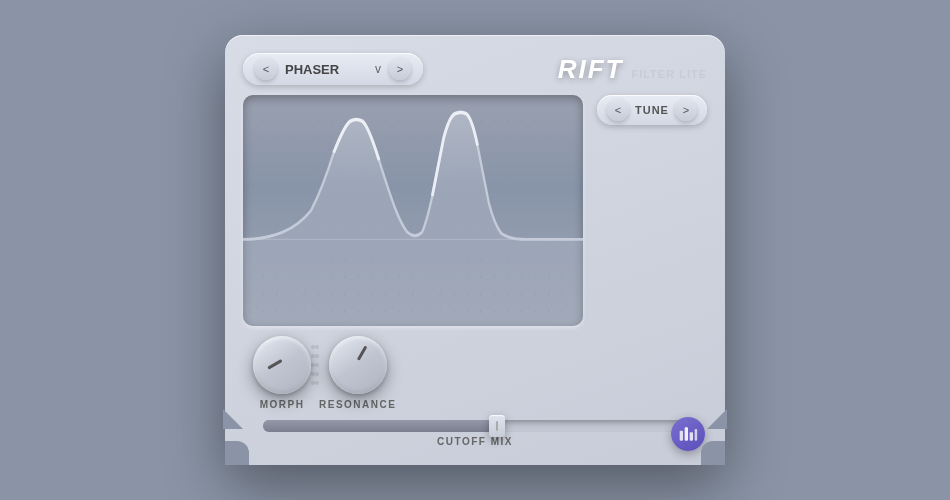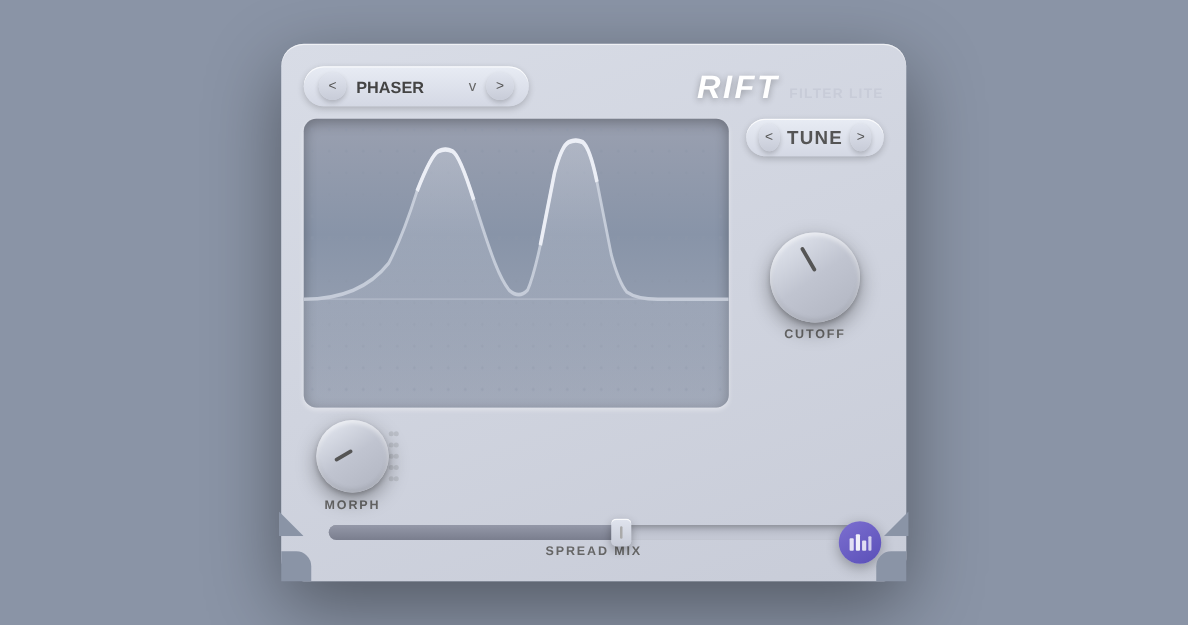--- a/index.html
+++ b/index.html
@@ -154,21 +154,21 @@
       background: linear-gradient(180deg, #e8ecf4 0%, #d4d8e4 100%);
       border-radius: 20px;
       padding: 4px 10px;
       gap: 6px;
       box-shadow: 0 2px 6px rgba(0,0,0,0.2), inset 0 1px 0 rgba(255,255,255,0.8);
       width: 100%;
       justify-content: center;
     }
 
     .tune-label {
-      font-size: 15px;
+      font-size: 11px;
       font-weight: 700;
       color: #555;
       letter-spacing: 1px;
     }
 
     .cutoff-knob-wrap {
       display: flex;
       flex-direction: column;
       align-items: center;
       gap: 4px;
@@ -424,26 +424,20 @@
         <line x1="0" y1="100" x2="300" y2="100" stroke="rgba(200,205,218,0.4)" stroke-width="1"></line>
       </svg>
     </div>
 
     <div class="right-controls">
       <div class="tune-selector">
         <span class="nav-btn">&lt;</span>
         <span class="tune-label">TUNE</span>
         <span class="nav-btn">&gt;</span>
       </div>
-      <div class="cutoff-knob-wrap">
-        <div class="knob knob-large knob-cutoff">
-          <div class="knob-indicator"></div>
-        </div>
-        <span class="knob-label">CUTOFF</span>
-      </div>
     </div>
 
   </div>
 
   <div class="bottom-knobs">
 
     <div class="knob-group">
       <div class="knob knob-medium knob-morph">
         <div class="knob-indicator"></div>
       </div>
@@ -460,31 +454,37 @@
 
 
     <div class="dot-separator">
       <div class="dot"></div>
       <div class="dot"></div>
       <div class="dot"></div>
       <div class="dot"></div>
       <div class="dot"></div>
     </div>
 
+    <div class="knob-group">
+      <div class="knob knob-medium knob-resonance">
+        <div class="knob-indicator"></div>
+      </div>
+      <span class="knob-label">RESONANCE</span>
+    </div>
 
   </div>
 
   <div class="filter-mix-section">
     <div class="slider-row">
       <div class="slider-track">
         <div class="slider-fill"></div>
         <div class="slider-thumb"></div>
       </div>
     </div>
-    <span class="filter-mix-label">SPREAD MIX</span>
+    <span class="filter-mix-label">CUTOFF MIX</span>
   </div>
 
   <div class="logo-icon">
     <svg viewBox="0 0 24 24" fill="none">
 
       <rect x="2" y="8" width="4" height="12" rx="1" fill="rgba(255,255,255,0.8)"></rect>
       <rect x="8" y="4" width="4" height="16" rx="1" fill="rgba(255,255,255,0.9)"></rect>
       <rect x="14" y="10" width="4" height="10" rx="1" fill="rgba(255,255,255,0.8)"></rect>
       <rect x="20" y="6" width="3" height="14" rx="1" fill="rgba(255,255,255,0.7)"></rect>
     </svg>

